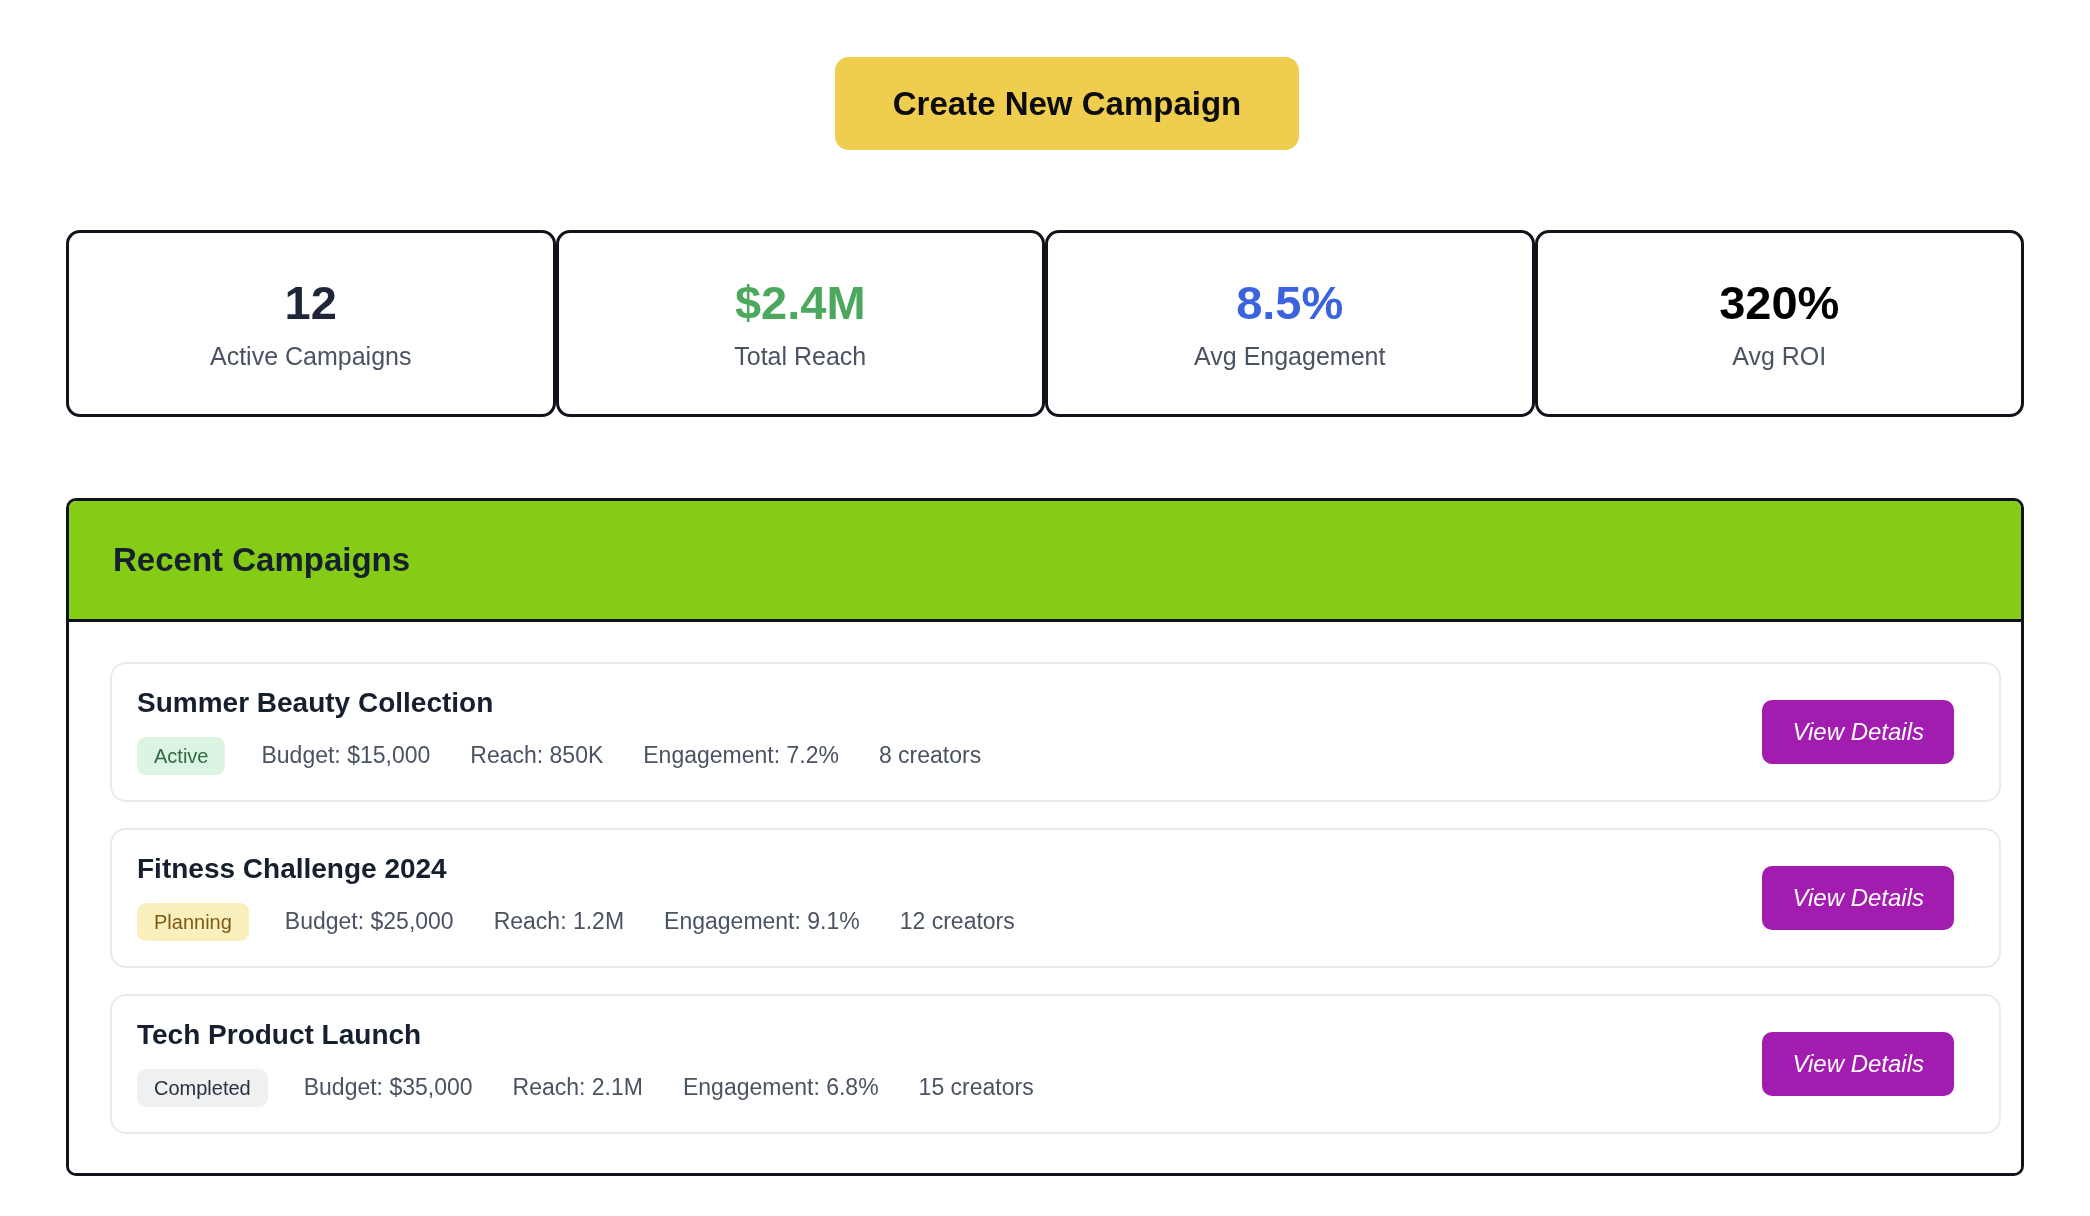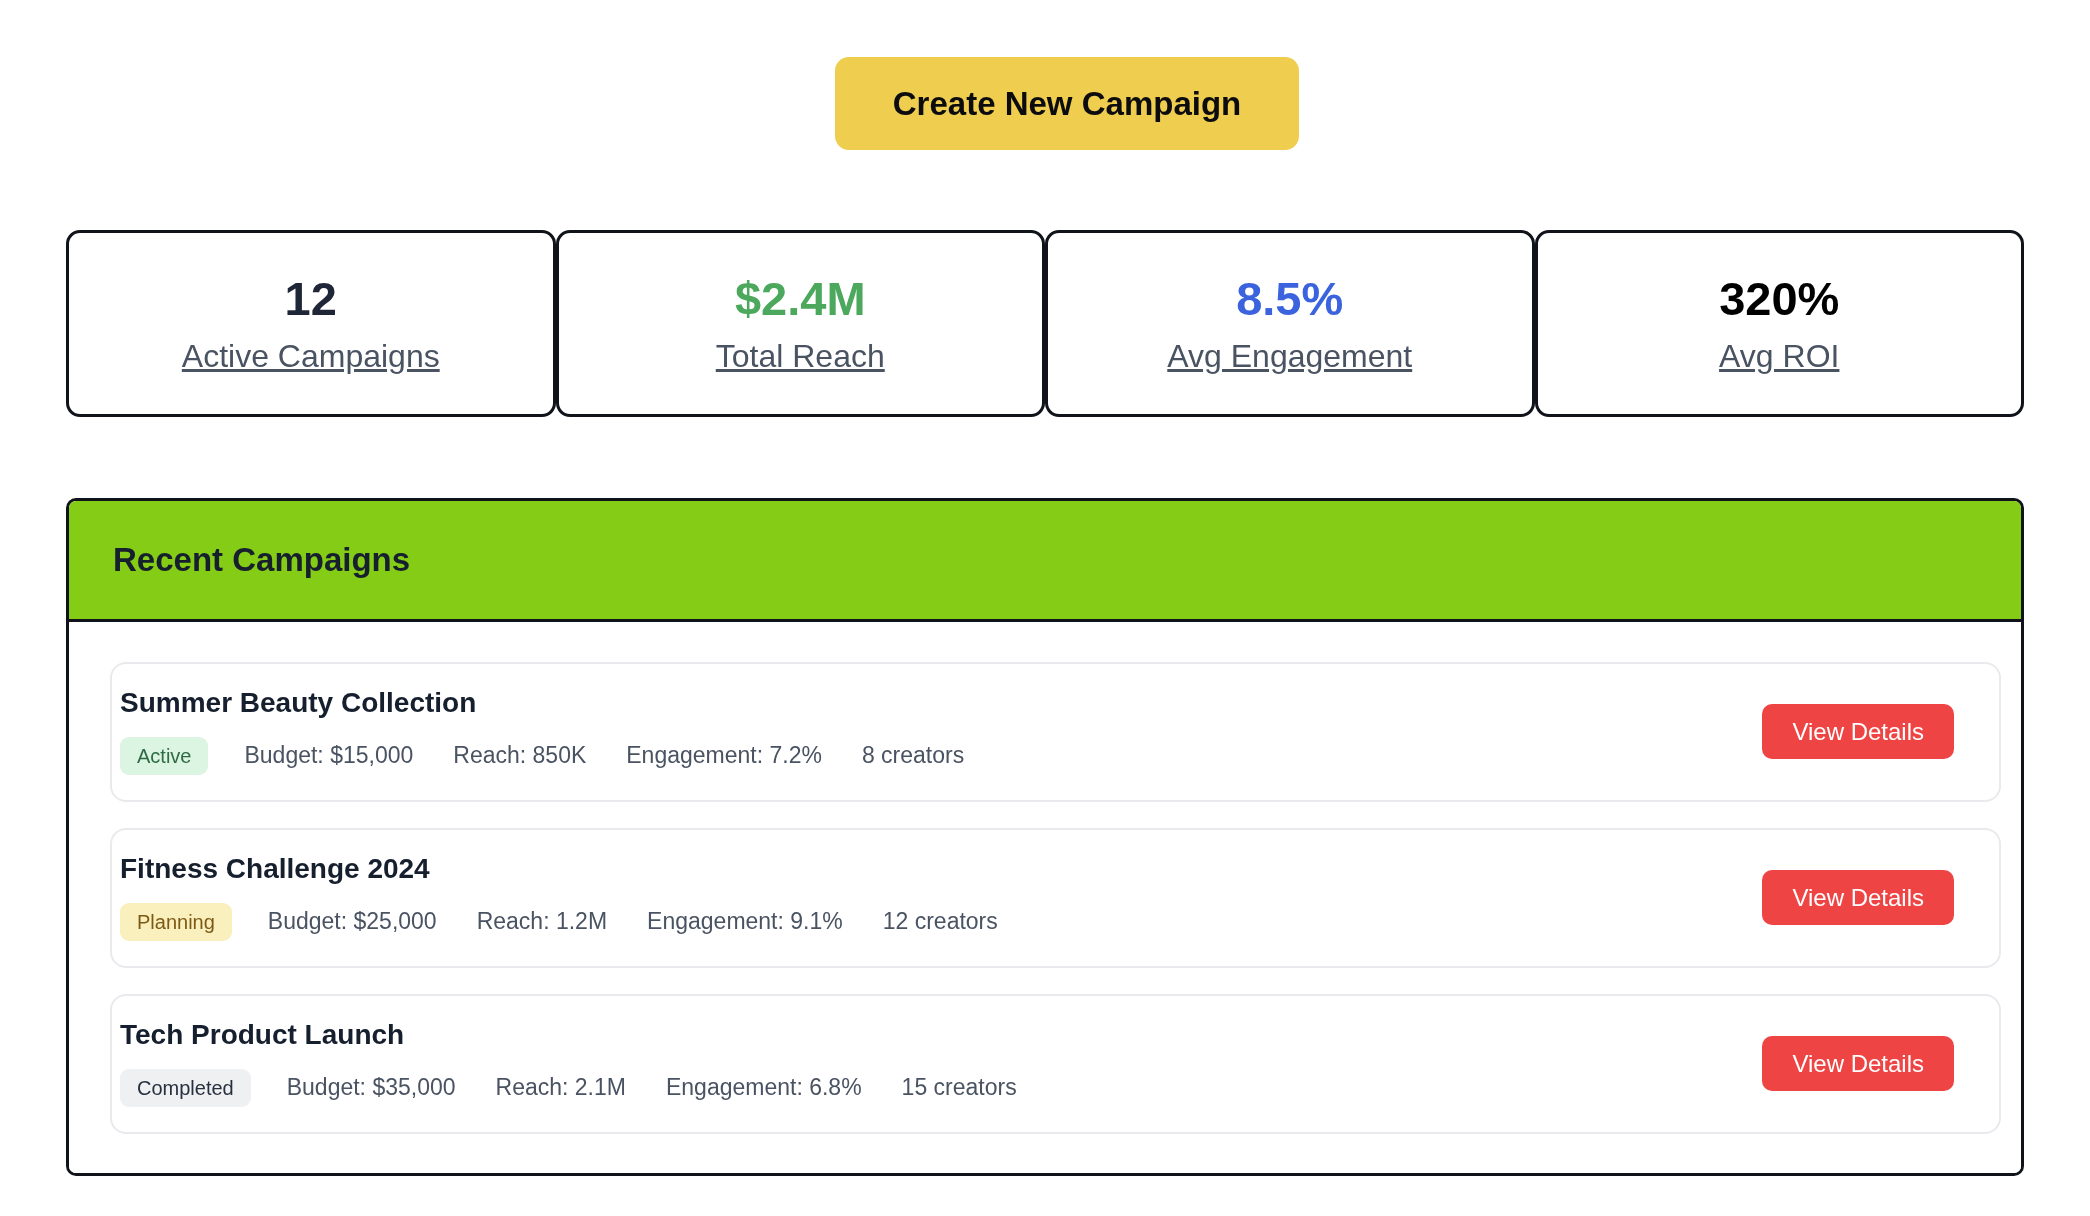--- a/index.html
+++ b/index.html
@@ -55,24 +55,23 @@
     justify-content: center;
     gap: 18px;
   }
   .stat-value {
     font-size: 47px;
     font-weight: bold;
     line-height: 1;
     color: #1f2637;
   }
   .stat-label {
-    font-size: 32px;
+    font-size: 25px;
     color: #4a5362;
     line-height: 1;
-    text-decoration: underline;
   }
 
   
   .panel {
     margin: 81px 66px 0 66px;
     border: 3px solid #10131a;
     border-radius: 10px;
     background: #ffffff;
     overflow: hidden;
   }
@@ -93,21 +92,21 @@
   }
   .campaign-row {
     box-sizing: border-box;
     height: 140px;
     border: 2px solid #e8eaed;
     border-radius: 16px;
     background: #ffffff;
     display: flex;
     align-items: center;
     justify-content: space-between;
-    padding: 0 45px 0 8px;
+    padding: 0 45px 0 25px;
     margin-bottom: 26px;
   }
   .campaign-row:last-child { margin-bottom: 0; }
 
   .campaign-info { display: flex; flex-direction: column; }
   .campaign-name {
     font-size: 28px;
     font-weight: bold;
     color: #161f2e;
     line-height: 1;
@@ -123,31 +122,32 @@
   }
   .status-badge {
     display: inline-block;
     padding: 9px 17px;
     border-radius: 9px;
     font-size: 20px;
     line-height: 1;
     margin-right: -4px;
   }
   .view-details-btn {
-    background: #ef4444;
+    background: #a21caf;
     color: #ffffff;
     border: none;
     border-radius: 10px;
-    height: 55px;
+    height: 64px;
     padding: 0 30px;
     font-size: 24px;
     font-weight: 500;
     font-family: "Liberation Sans", sans-serif;
     cursor: pointer;
     white-space: nowrap;
+    font-style: italic;
   }
 </style>
 </head>
 <body>
 
 <div class="page">
 
   <div class="top-bar">
     <button class="create-btn">Create New Campaign</button>
   </div>

